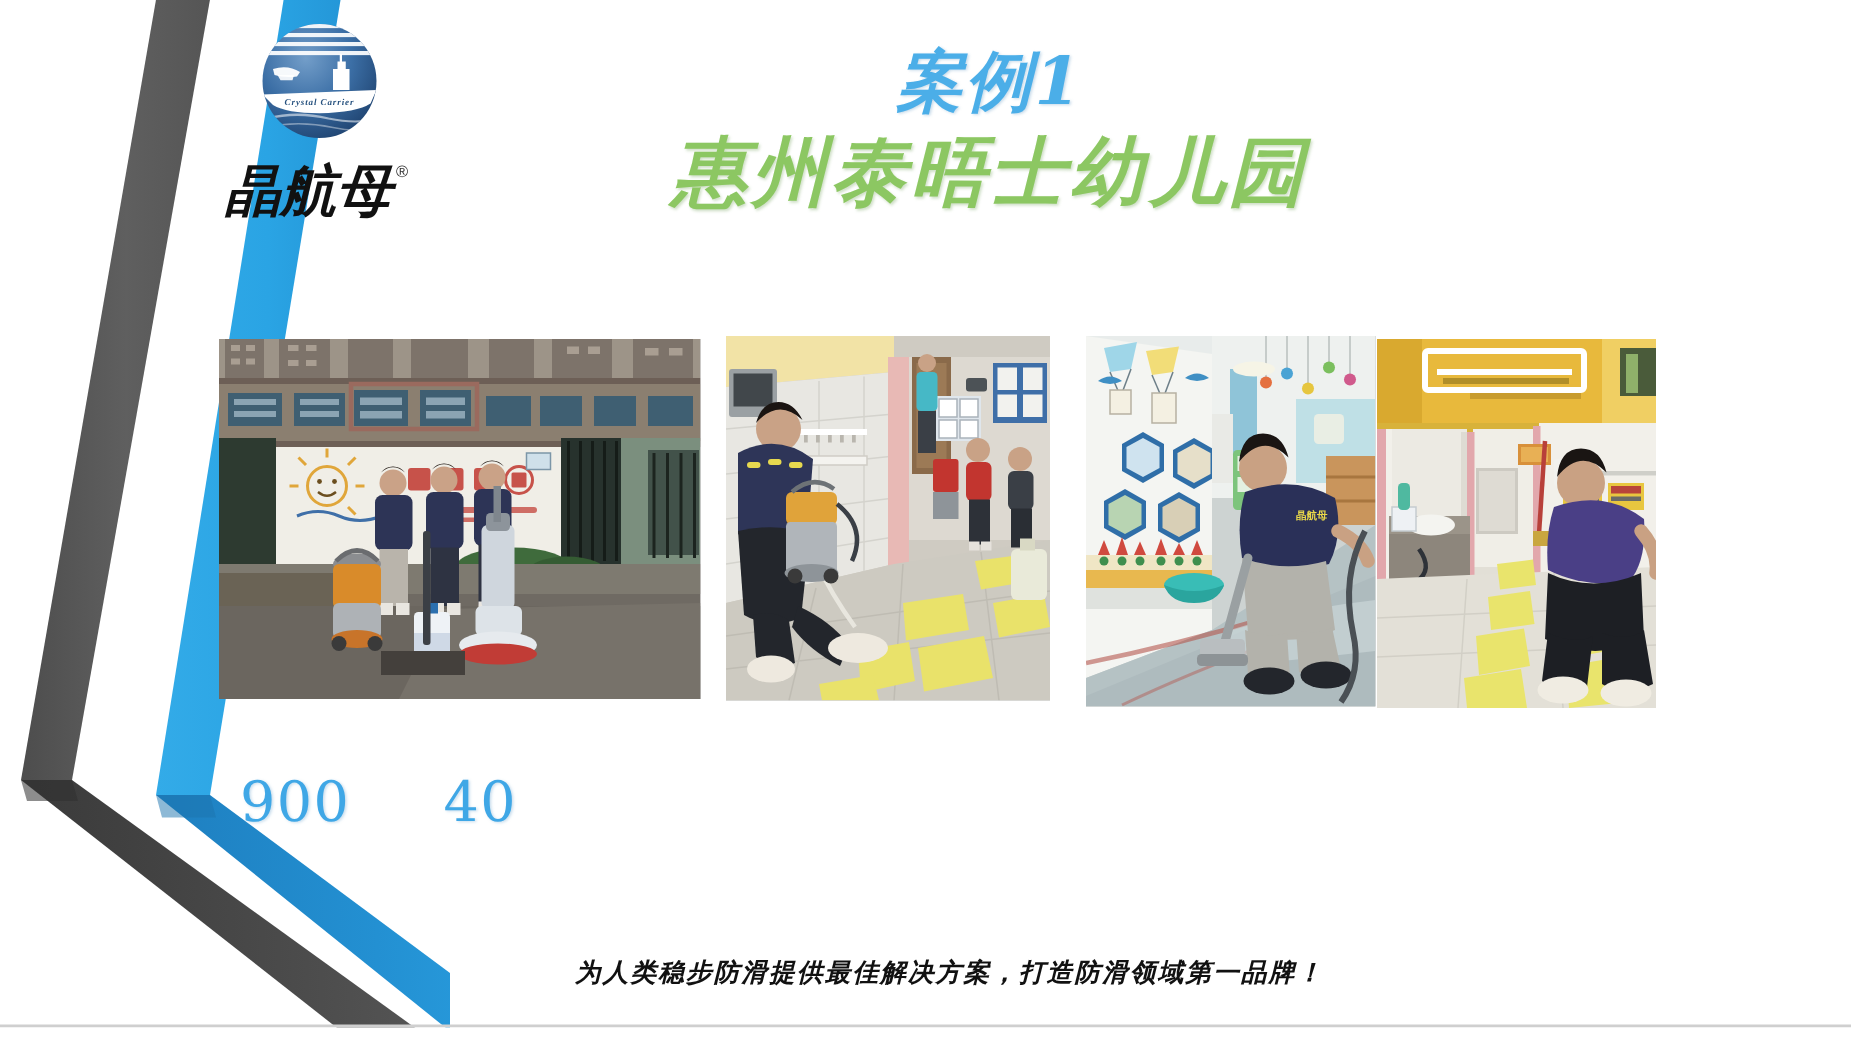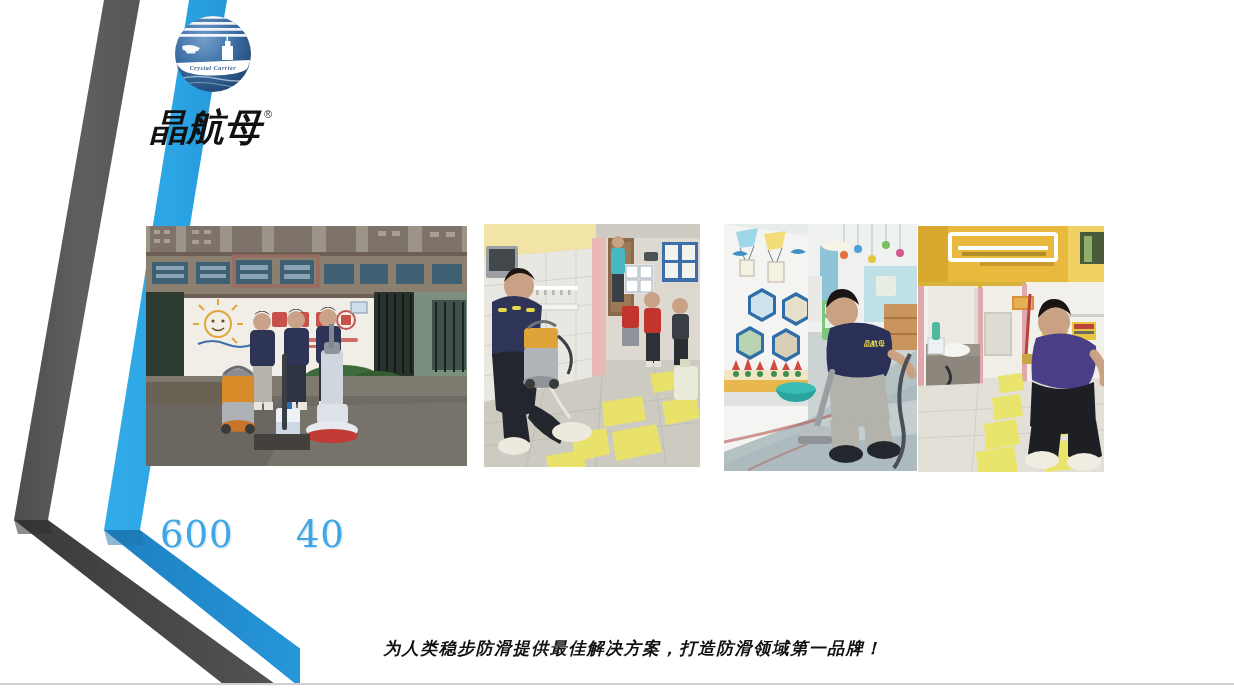--- a/index.html
+++ b/index.html
@@ -196,20 +196,24 @@
     </svg>
 
     <div class="logo-word">
       <svg viewBox="0 0 130 52" width="130" height="52">
         <text x="2" y="40" font-family="'DejaVu Serif','Liberation Serif',serif" font-size="37" font-weight="700" font-style="italic" fill="#111111" letter-spacing="0">晶航母</text>
         <text x="116" y="18" font-family="'Liberation Sans',sans-serif" font-size="11" fill="#333333">®</text>
       </svg>
     </div>
   </div>
 
+  <div class="title-wrap">
+    <div class="title-main">案例1</div>
+    <div class="title-sub">惠州泰晤士幼儿园</div>
+  </div>
 
   <div class="photos">
 
     <div class="photo" id="photo-1">
       <svg viewBox="0 0 321 240" preserveAspectRatio="none">
         <rect width="321" height="240" fill="#8e8a86"></rect>
 
         <rect x="0" y="0" width="321" height="30" fill="#9d9488"></rect>
         <g fill="#7d736a">
           <rect x="4" y="0" width="26" height="30"></rect>
@@ -713,21 +717,21 @@
           <path d="M150,196 q18,6 28,-2 l6,36 q-20,10 -34,0z" fill="#1d1f24"></path>
           <ellipse cx="124" cy="234" rx="17" ry="9" fill="#f0ece2"></ellipse>
           <ellipse cx="166" cy="236" rx="17" ry="9" fill="#f0ece2"></ellipse>
           <path d="M176,128 q12,14 10,28" stroke="#c9a183" stroke-width="9" fill="none" stroke-linecap="round"></path>
         </g>
       </svg>
     </div>
   </div>
 
   <div class="stats">
-    <span>600</span>
+    <span>900</span>
     <span class="stat-gap"></span>
     <span>40</span>
   </div>
 
   <div class="slogan">为人类稳步防滑提供最佳解决方案，打造防滑领域第一品牌！</div>
   <div class="bottom-rule"></div>
   <div class="bottom-pad"></div>
 
 </div>
 

